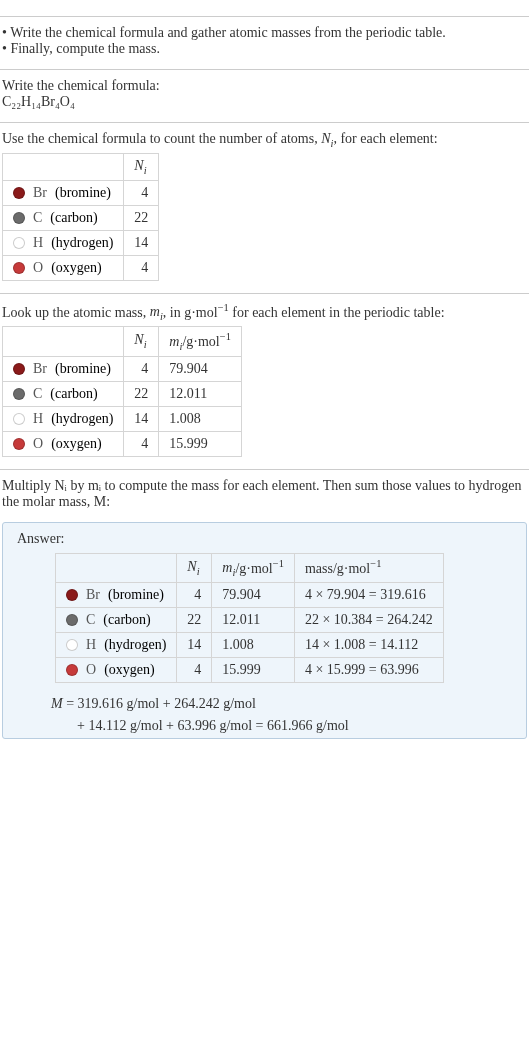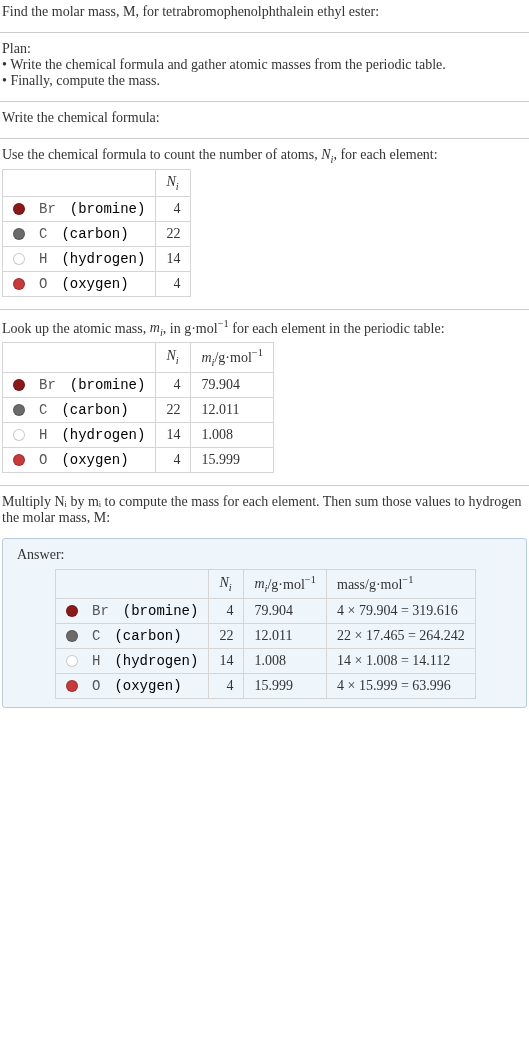--- a/index.html
+++ b/index.html
@@ -43,43 +43,42 @@
   }
   th {
     background: #fff;
   }
   td.num {
     text-align: right;
   }
   .elem-cell {
     display: flex;
     align-items: center;
-    gap: 14px;
-    font-family: Liberation Mono, monospace;
+    gap: 8px;
   }
   .dot {
     display: inline-block;
     width: 10px;
     height: 10px;
     border-radius: 50%;
     border: 1px solid rgba(0,0,0,0.2);
     flex-shrink: 0;
   }
   .elem-label {
     color: #000000;
   }
   .elem-sym {
     color: #555;
     font-weight: normal;
   }
   .answer-box {
     border: 1px solid #b8cde0;
     background: #eef5fb;
     border-radius: 3px;
-    padding: 8px 10px 8px 14px;
+    padding: 8px 10px 0 14px;
     margin: 4px 2px 8px 2px;
   }
   .answer-box table {
     background: #fff;
   }
   .answer-box table th, .answer-box table td {
     background: #eef5fb;
   }
   .answer-label {
     color: #333;
@@ -99,35 +98,34 @@
   }
   .mass-eq {
     margin-top: 10px;
     line-height: 1.6;
   }
 </style>
 </head>
 <body>
 
 <div class="section">
-  <div>Find the molar mass, M, for tetrabromophenolphthalein ethyl ester:</div>
-</div>
-
-<hr class="hr">
-
-<div class="section">
-  <div>Plan:</div>
+</div>
+
+<hr class="hr">
+
+<div class="section">
   <div>• Write the chemical formula and gather atomic masses from the periodic table.</div>
   <div>• Finally, compute the mass.</div>
 </div>
 
 <hr class="hr">
 
 <div class="section">
   <div>Write the chemical formula:</div>
+  <div>C₂₂H₁₄Br₄O₄</div>
 </div>
 
 <hr class="hr">
 
 <div class="section">
   <div>Use the chemical formula to count the number of atoms, <span class="math">N<span class="sub">i</span></span>, for each element:</div>
   <table>
     <tbody>
         <tr>
       <th></th>
@@ -268,21 +266,21 @@
       <tr>
         <td>
               <div class="elem-cell">
                 <span class="dot" style="background:#6b6b6b"></span>
                 <span class="elem-sym">C</span> 
                 <span class="elem-label">(carbon)</span>
               </div>
             </td>
         <td class="num">22</td>
         <td>12.011</td>
-        <td>22 × 17.465 = 264.242</td>
+        <td>22 × 10.384 = 264.242</td>
       </tr>
       <tr>
         <td>
               <div class="elem-cell">
                 <span class="dot" style="background:#ffffff"></span>
                 <span class="elem-sym">H</span> 
                 <span class="elem-label">(hydrogen)</span>
               </div>
             </td>
         <td class="num">14</td>
@@ -296,14 +294,18 @@
                 <span class="elem-sym">O</span> 
                 <span class="elem-label">(oxygen)</span>
               </div>
             </td>
         <td class="num">4</td>
         <td>15.999</td>
         <td>4 × 15.999 = 63.996</td>
       </tr>
     </tbody>
       </table>
+    <div class="mass-eq">
+      <div><span class="math">M</span> = 319.616 g/mol + 264.242 g/mol</div>
+      <div class="indent">+ 14.112 g/mol + 63.996 g/mol = 661.966 g/mol</div>
+    </div>
   </div>
 </div>
 
 </body></html>

